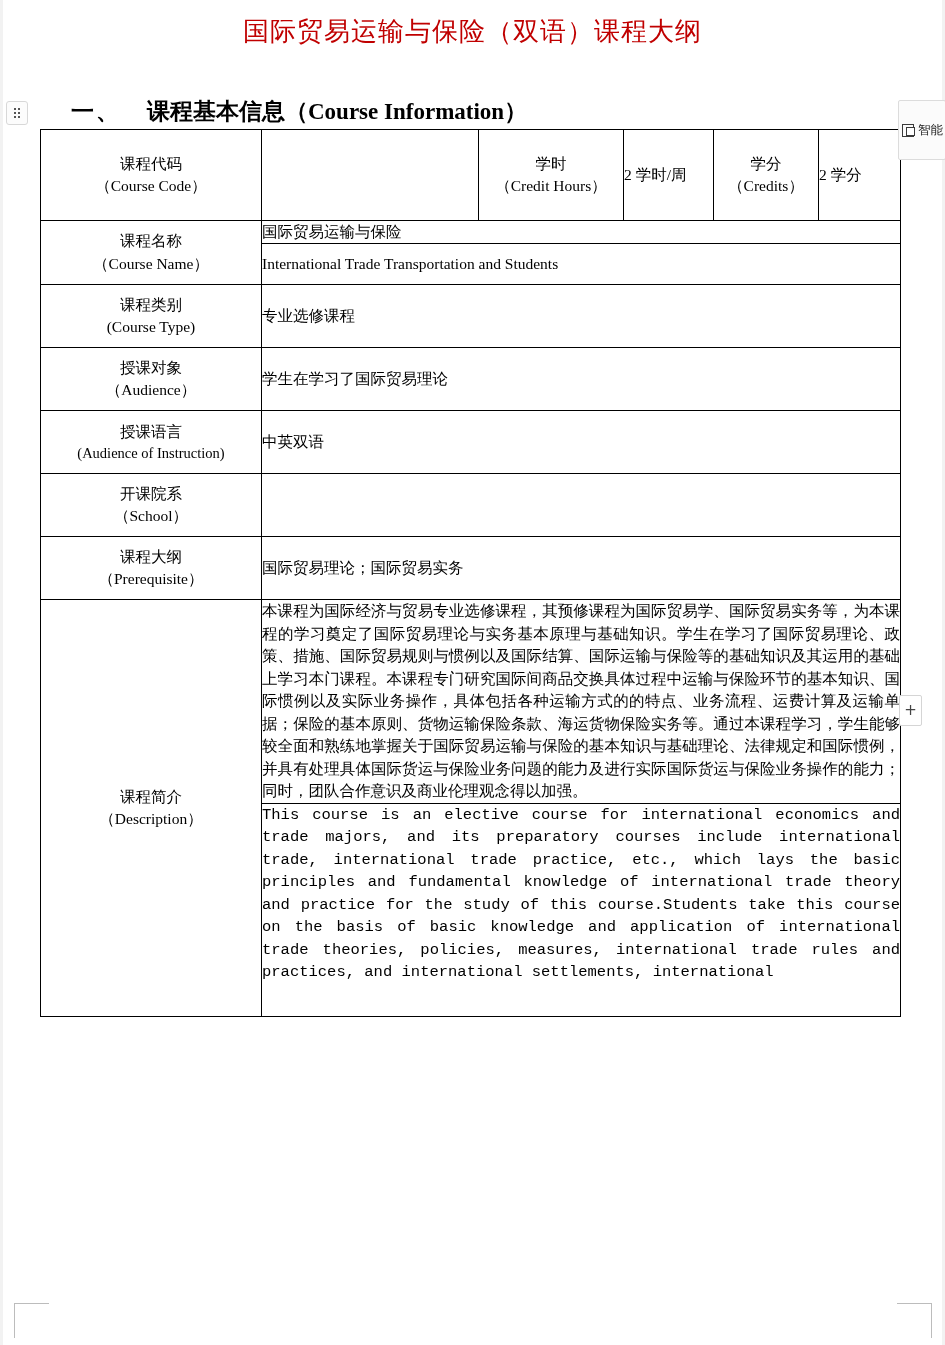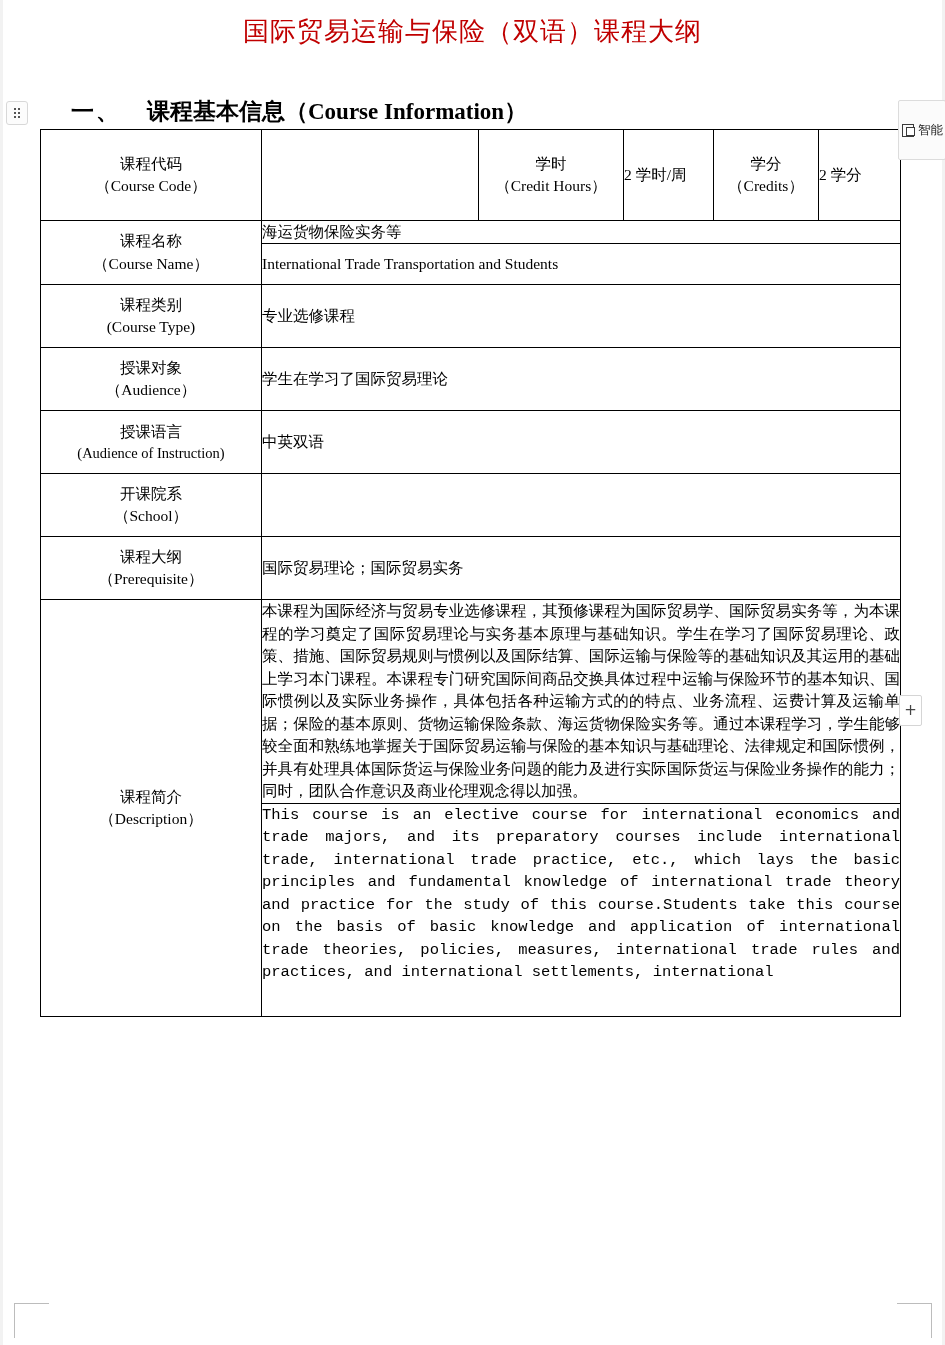--- a/index.html
+++ b/index.html
@@ -293,21 +293,21 @@
         <span class="en">（Credits）</span>
       </td>
       <td class="hdr-left">2 学分</td>
     </tr>
 
     <tr>
       <td class="label-cell" rowspan="2" style="height:42px">
         <span class="cn">课程名称</span>
         <span class="en">（Course Name）</span>
       </td>
-      <td class="value-cell" colspan="5">海运货物保险实务等</td>
+      <td class="value-cell" colspan="5">国际贸易运输与保险</td>
     </tr>
     <tr>
       <td class="value-cell" colspan="5" style="height:40px">International Trade Transportation and Students</td>
     </tr>
 
     <tr>
       <td class="label-cell" style="height:62px">
         <span class="cn">课程类别</span>
         <span class="en">(Course Type)</span>
       </td>

